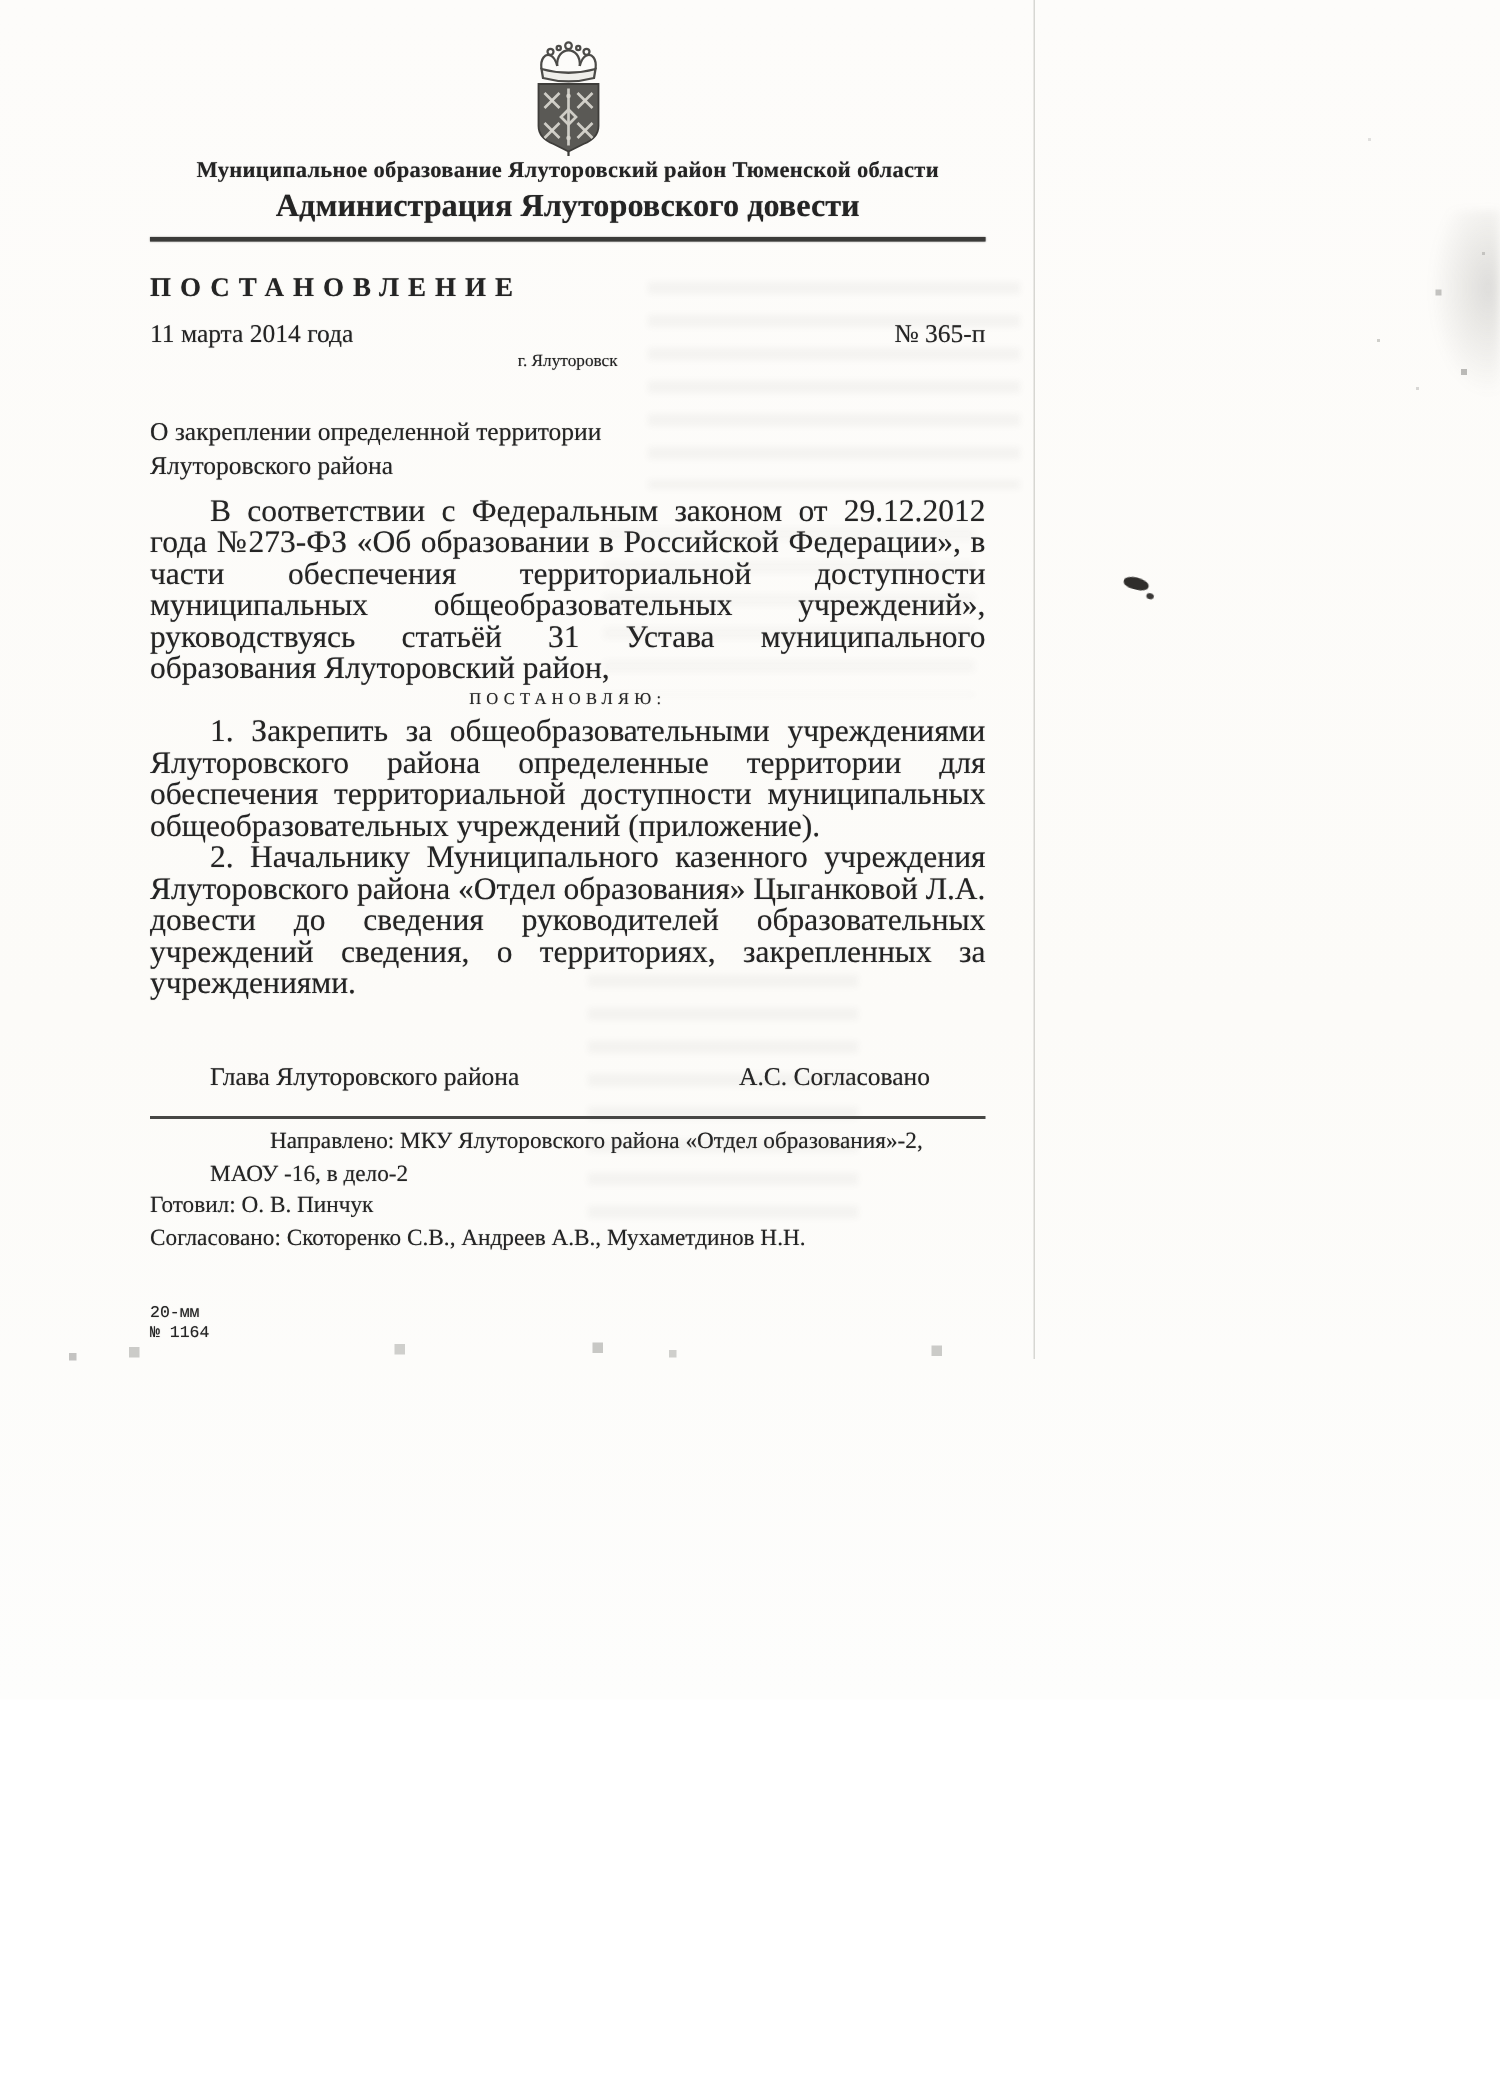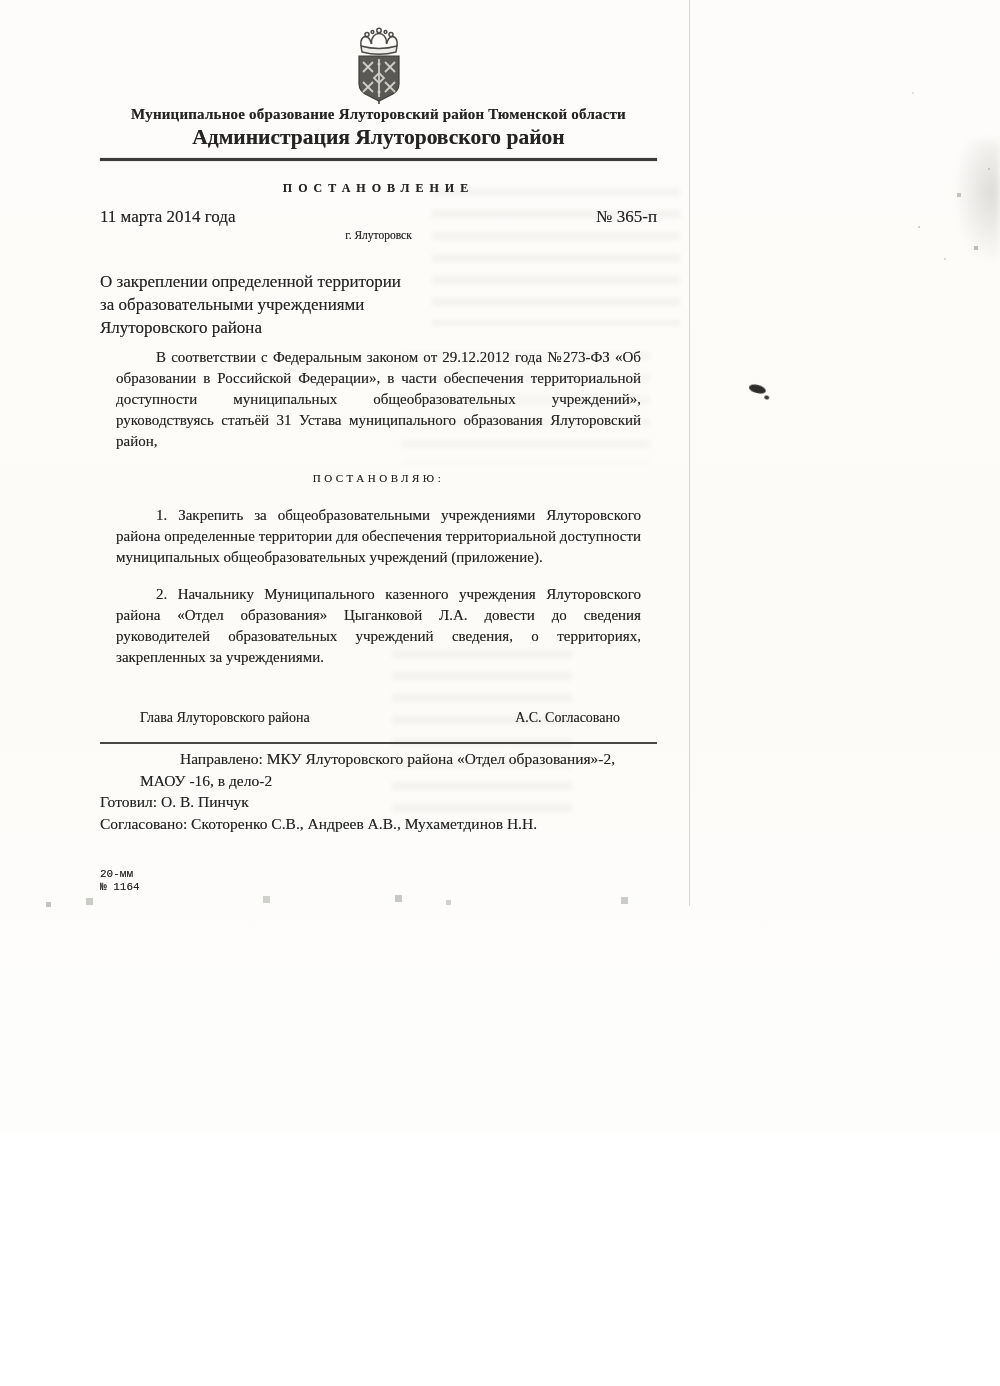--- a/index.html
+++ b/index.html
@@ -26,42 +26,42 @@
   .org2 {
     margin-top: 2px; text-align: center;
     font-weight: bold; font-size: 21.5px;
   }
   .header-rule {
     margin-top: 8px; height: 3px;
     background: #3b3b39; border: 0;
     box-shadow: 0 0 1px rgba(59,59,57,.8);
   }
   .title {
-    margin-top: 20px; text-align: center;
-    font-weight: bold; font-size: 12px; letter-spacing: 6px;
+    margin-top: 20px; 
+    font-weight: bold; font-size: 18px; letter-spacing: 6px;
   }
   .meta-row {
     margin-top: 11px; display: flex; justify-content: space-between;
     font-size: 17px;
     gap: 25px;
   }
   .city { margin-top: 2px; text-align: center; font-size: 11.5px; }
   .subject { margin-top: 29px; font-size: 17px; line-height: 23px; }
   .body-par {
-    margin: 16px; font-size: 15px; line-height: 21px;
+    margin: 0; font-size: 21px; line-height: 21px;
     text-align: justify; text-indent: 40px;
   }
   .preamble { margin-top: 8px; }
   .resolve {
     text-align: center; font-size: 11px; font-weight: normal;
     letter-spacing: 3.5px; margin: 0 0 0 0; line-height: 21px;
   }
   .sig-row {
     margin-top: 42px; display: flex; justify-content: space-between;
-    font-size: 14px; padding-left: 40px; padding-right: 37px;
+    font-size: 17px; padding-left: 40px; padding-right: 37px;
   }
   .foot-rule {
     margin-top: 16px; height: 2px; background: #474745; border: 0;
   }
   .foot-line { font-size: 15.5px; line-height: 21.5px; }
   .foot-line.indented { text-indent: 40px; margin-left: 40px; }
   .foot-block { margin-top: 4px; }
   .print-info { margin-top: 34px; font-size: 11px; line-height: 13px; font-family: Liberation Mono, monospace; }
 
   
@@ -149,36 +149,35 @@
         <circle cx="29" cy="38" r="1.5"></circle>
         <circle cx="29" cy="66" r="1.5"></circle>
         <circle cx="18" cy="41" r="1.2"></circle>
         <circle cx="40" cy="41" r="1.2"></circle>
         <circle cx="18" cy="61" r="1.2"></circle>
         <circle cx="40" cy="61" r="1.2"></circle>
       </g>
     </svg>
 
     <div class="org1">Муниципальное образование Ялуторовский район Тюменской области</div>
-    <div class="org2">Администрация Ялуторовского район</div>
+    <div class="org2">Администрация Ялуторовского довести</div>
 
     <div class="header-rule"></div>
 
     <div class="title">ПОСТАНОВЛЕНИЕ</div>
 
     <div class="meta-row">
       <span>11 марта 2014 года</span>
       <span>№ 365-п</span>
     </div>
 
     <div class="city">г. Ялуторовск</div>
 
     <div class="subject">
       <div>О закреплении определенной территории</div>
-      <div>за образовательными учреждениями</div>
       <div>Ялуторовского района</div>
     </div>
 
     <p class="body-par preamble">В соответствии с Федеральным законом от 29.12.2012 года №273-ФЗ «Об образовании в Российской Федерации», в части обеспечения территориальной доступности муниципальных общеобразовательных учреждений», руководствуясь статьёй 31 Устава муниципального образования Ялуторовский район,</p>
 
     <div class="resolve">ПОСТАНОВЛЯЮ:</div>
 
     <p class="body-par">1. Закрепить за общеобразовательными учреждениями Ялуторовского района определенные территории для обеспечения территориальной доступности муниципальных общеобразовательных учреждений (приложение).</p>
     <p class="body-par">2. Начальнику Муниципального казенного учреждения Ялуторовского района «Отдел образования» Цыганковой Л.А. довести до сведения руководителей образовательных учреждений сведения, о территориях, закрепленных за учреждениями.</p>
 

